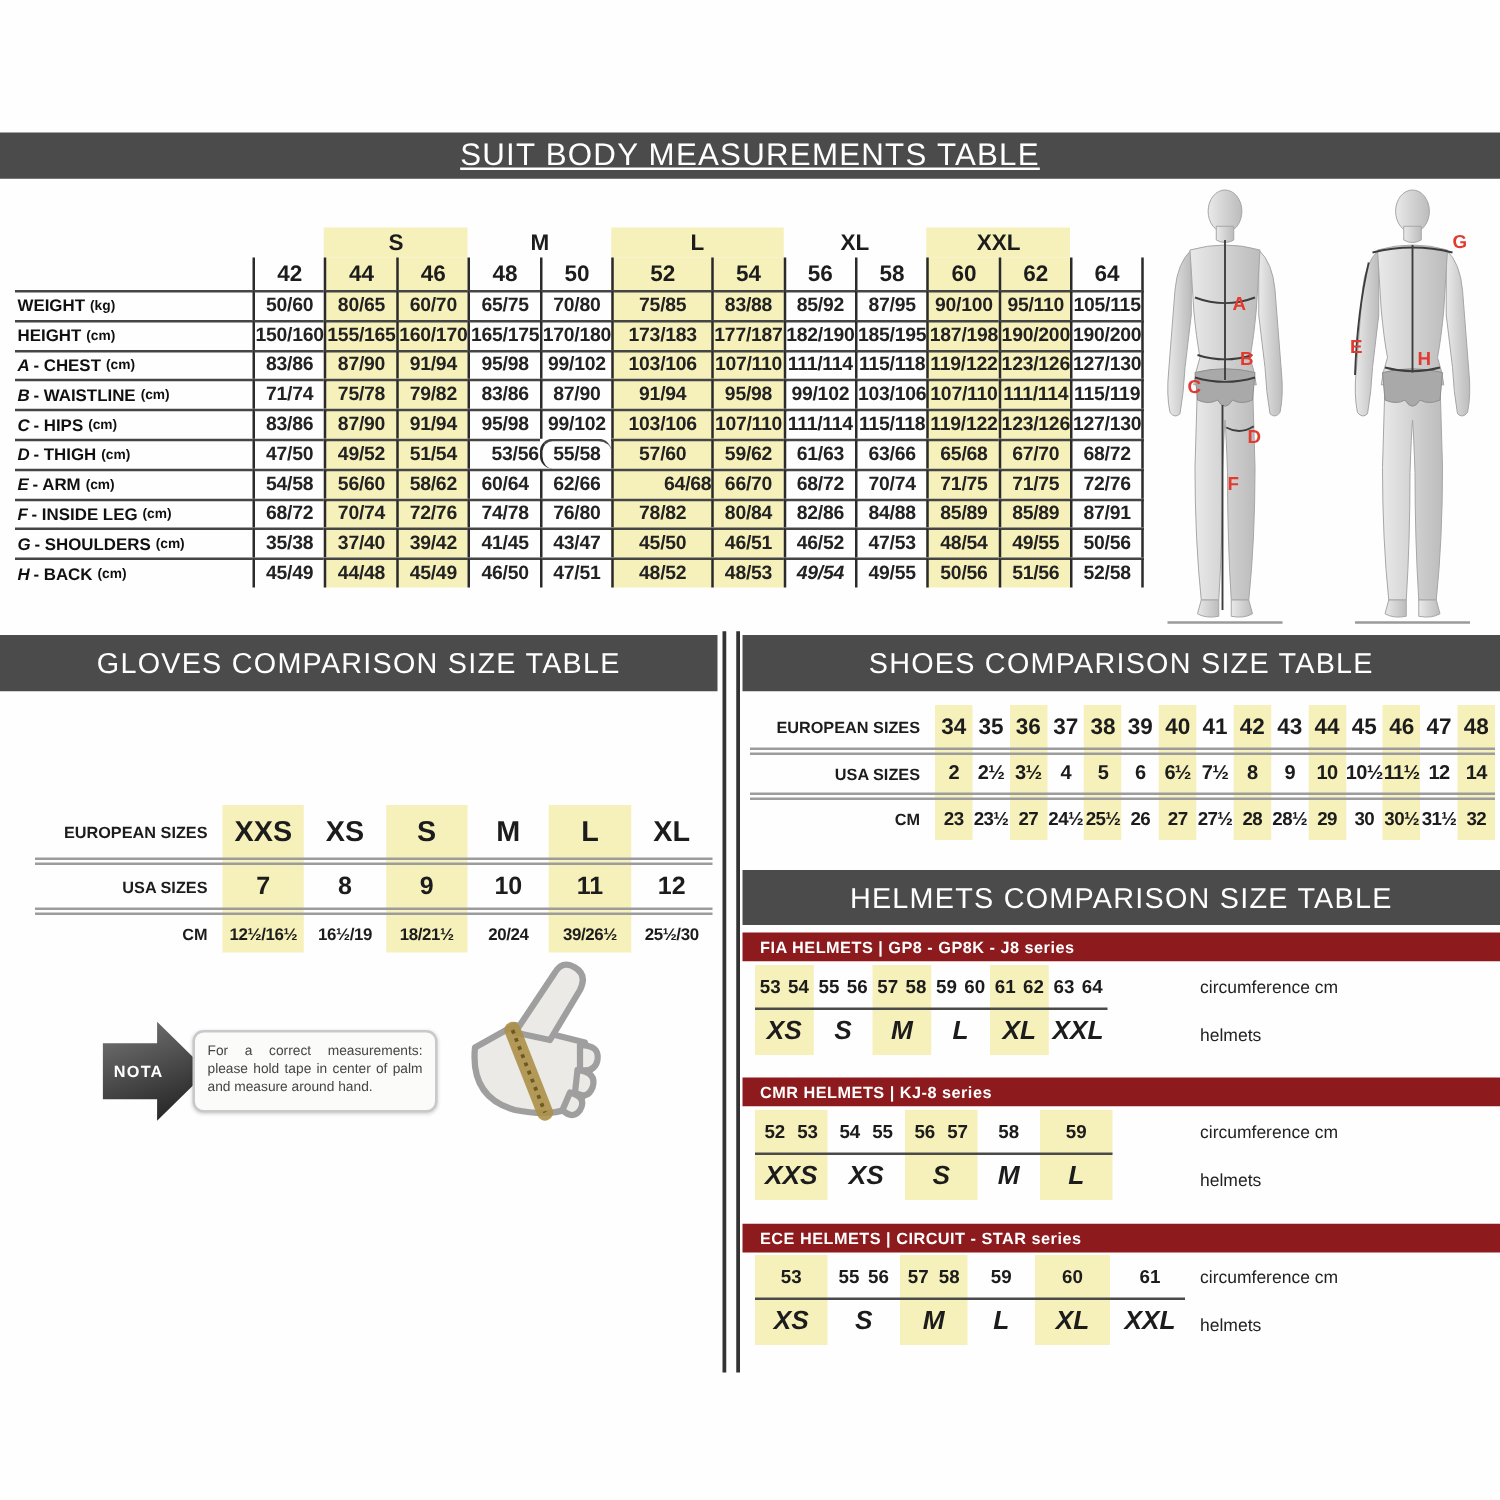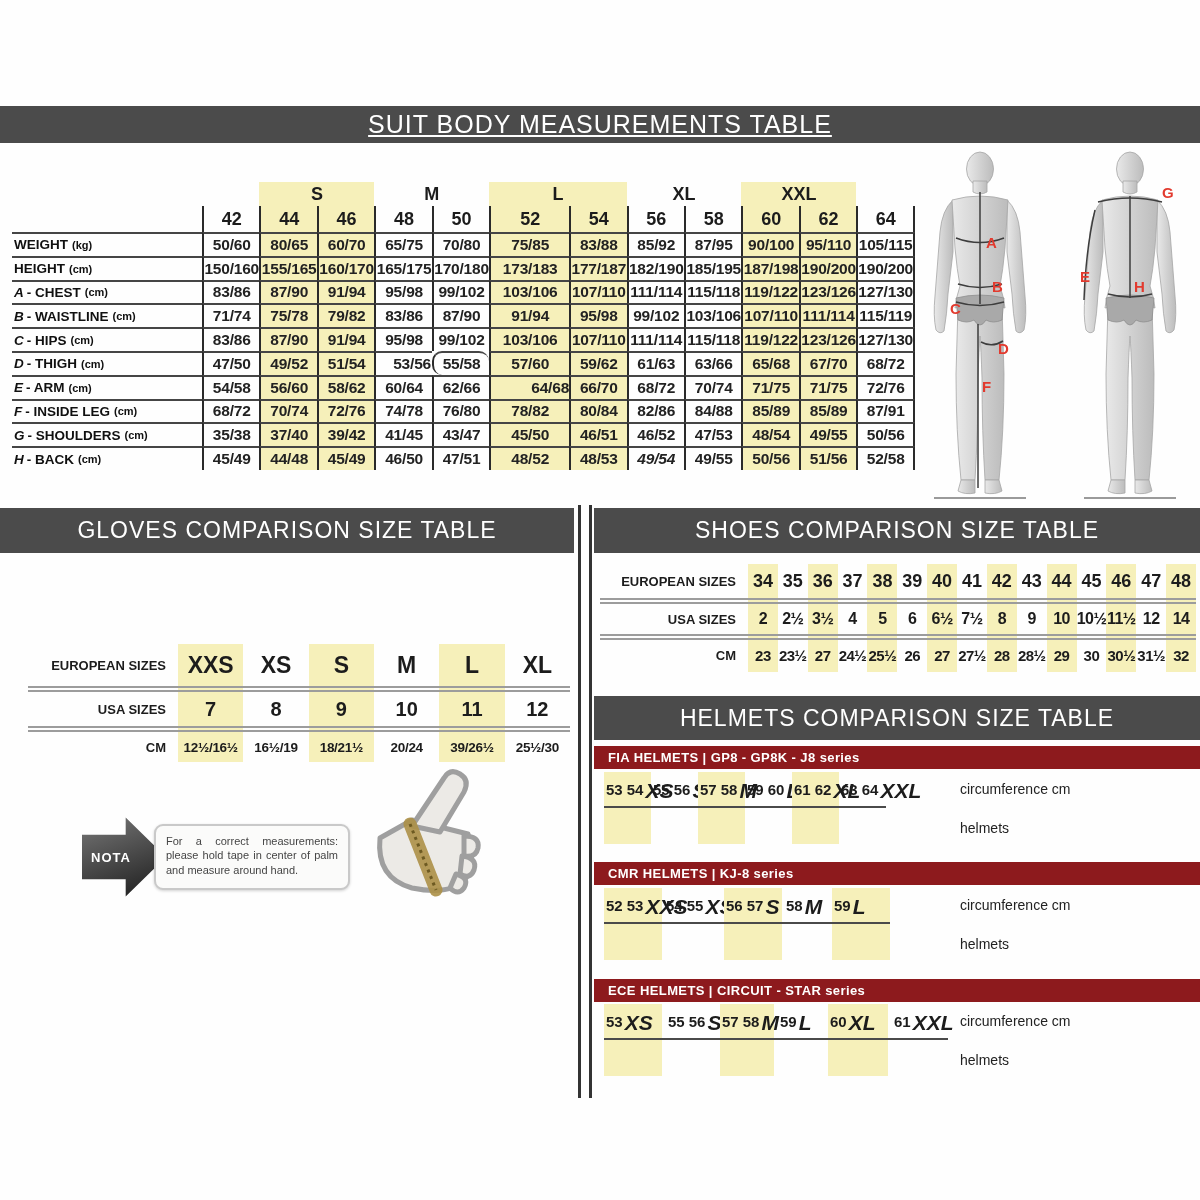--- a/index.html
+++ b/index.html
@@ -42,21 +42,21 @@
   #shoes-table .r1.cval{font-size:16px;letter-spacing:-0.5px;}
   #shoes-table .r2.cval{font-size:15px;letter-spacing:-0.5px;}
 
   
   .redbar{position:absolute;left:594px;width:606px;height:23px;background:#8d1a1d;color:#fff;
     font-weight:bold;font-size:13px;display:flex;align-items:center;padding-left:14px;letter-spacing:.4px;}
   #bar-fia{top:746px;} #bar-cmr{top:862px;} #bar-ece{top:979px;}
   .htable{position:absolute;left:604px;width:596px;height:78px;}
   #fia-table{top:772px;} #cmr-table{top:888px;} #ece-table{top:1004px;}
   .hwrap{display:flex;position:relative;height:72px;}
-  .hgroup{height:72px;display:flex;flex-direction:row;}
+  .hgroup{height:72px;display:flex;flex-direction:column;}
   .hnums{height:34px;display:flex;align-items:center;justify-content:space-evenly;font-weight:bold;font-size:15px;}
   .hnum{padding:0 2px;}
   .hletter{height:38px;display:flex;align-items:center;justify-content:center;font-style:italic;font-weight:bold;font-size:21px;}
   .hline2{position:absolute;left:0;top:34px;height:2px;background:#4a4a4a;z-index:2;}
   .hlab1{position:absolute;left:356px;top:9px;font-size:14px;color:#222;}
   .hlab2{position:absolute;left:356px;top:48px;font-size:14px;color:#222;}
 
   
   #nota-arrow{position:absolute;left:82px;top:814px;width:84px;height:86px;
     background:linear-gradient(160deg,#7a7a7a,#181818);

